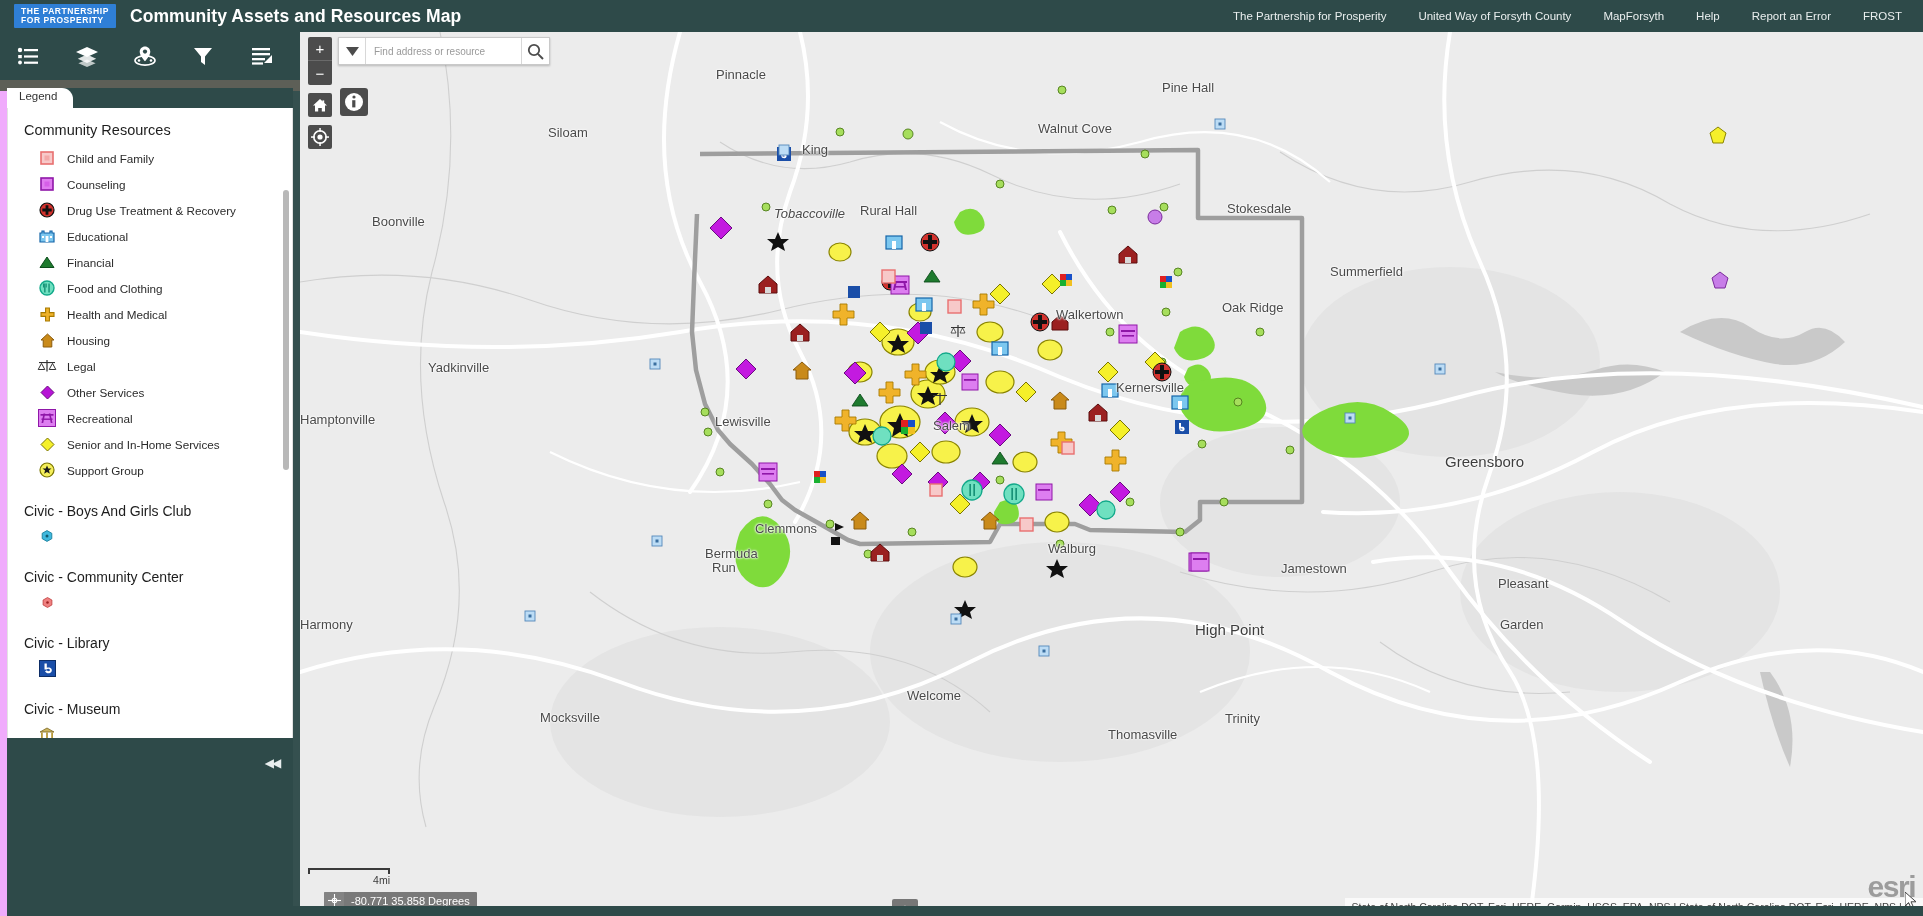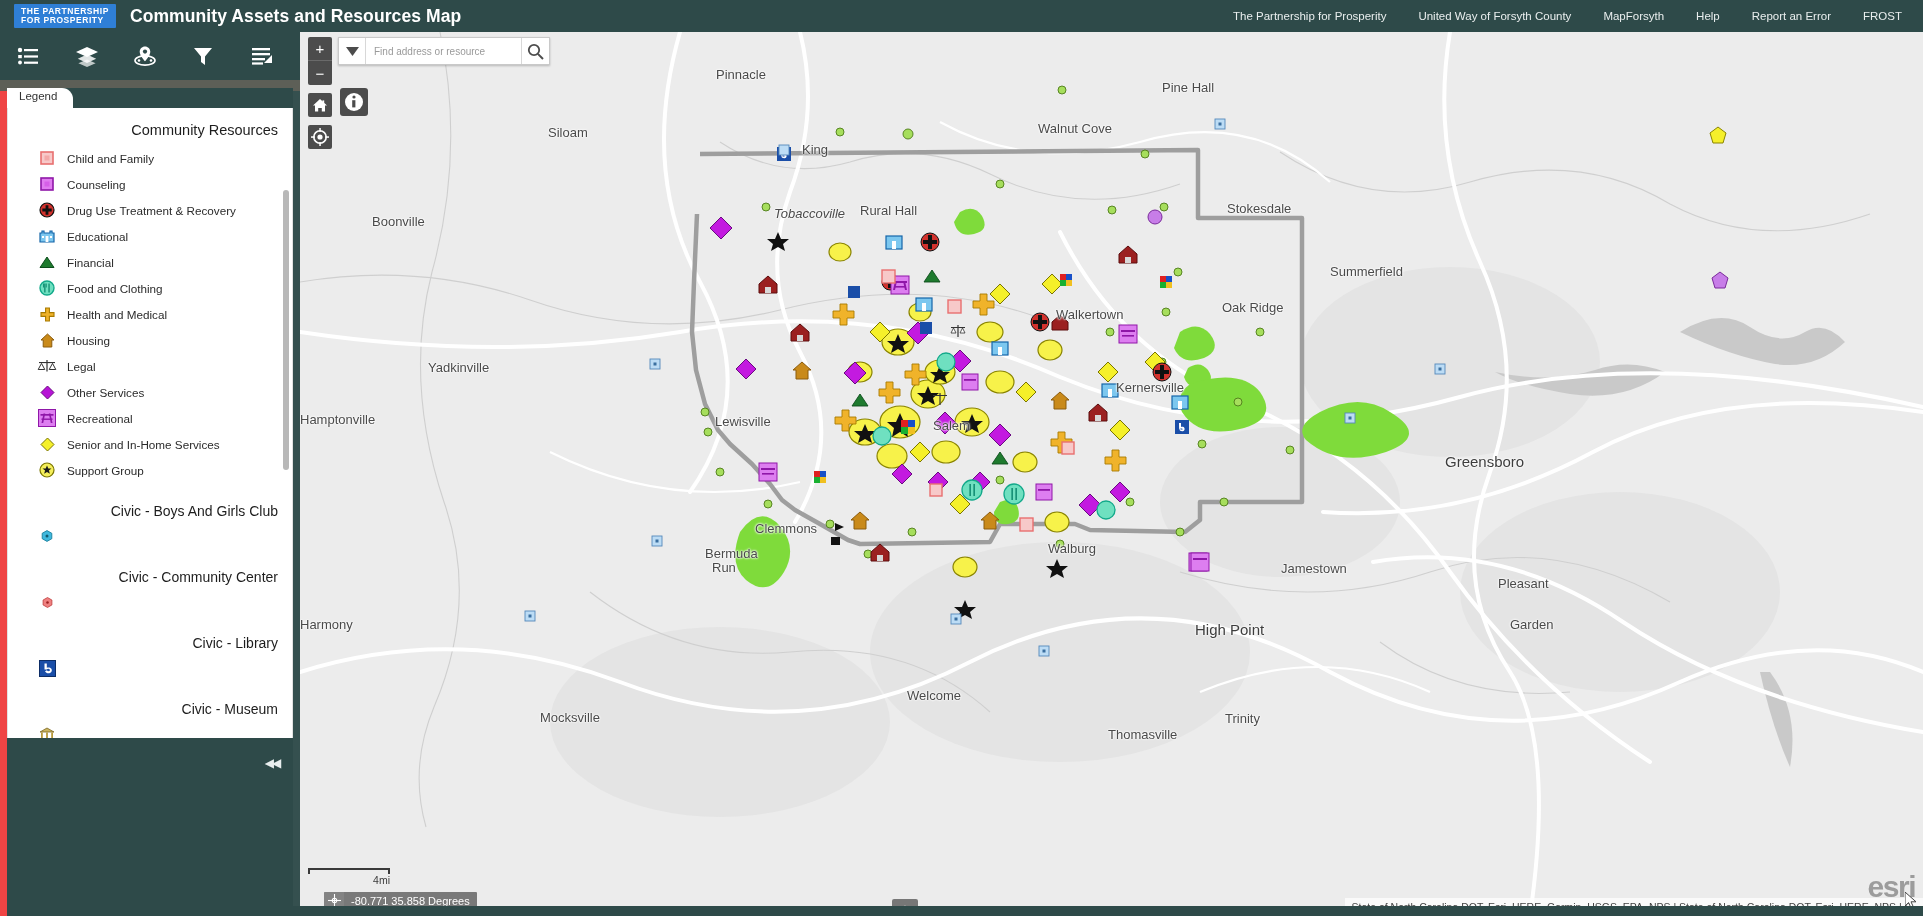--- a/index.html
+++ b/index.html
@@ -49,21 +49,21 @@
   #header-nav a {
     color: #e9eeee; text-decoration: none;
     font-size: 11.5px;
     padding: 0 9px;
     white-space: nowrap;
   }
 
   
   #left-panel {
     position: absolute; top: 32px; left: 0; width: 285px; height: 884px;
-    background: #ef4444;
+    background: #f0abfc;
     z-index: 50;
   }
   #left-toolbar {
     position: absolute; top: 0; left: 0; width: 300px; height: 48px;
     background: #2e4a49;
     display: flex; align-items: center;
   }
   #left-toolbar .tb-btn {
     width: 58px; height: 40px;
     display: flex; align-items: center; justify-content: center;
@@ -97,21 +97,20 @@
     position: absolute; top: 76px; left: 7px; width: 286px; height: 630px;
     background: #ffffff;
     overflow: hidden;
     border-left: 1px solid #e2e2e2;
     border-right: 1px solid #e2e2e2;
   }
   #legend-scroll {
     position: absolute; inset: 0;
     padding: 14px 14px 14px 16px;
     overflow: hidden;
-    text-align: right;
   }
   .legend-group-title {
     font-size: 14.5px;
     color: #1d1d1d;
     margin: 0 0 11px 0;
     font-weight: normal;
   }
   .legend-subgroup-title {
     font-size: 14px;
     color: #1d1d1d;
@@ -1002,21 +1001,21 @@
         <div class="mlabel mid" style="left: 415px; top: 382px;">Lewisville</div>
         <div class="mlabel mid" style="left: 633px; top: 386px;">Salem</div>
         <div class="mlabel mid" style="left: 455px; top: 489px;">Clemmons</div>
         <div class="mlabel mid" style="left: 748px; top: 509px;">Walburg</div>
         <div class="mlabel mid" style="left: 405px; top: 514px;">Bermuda</div>
         <div class="mlabel mid" style="left: 412px; top: 528px;">Run</div>
         <div class="mlabel mid" style="left: 981px; top: 529px;">Jamestown</div>
         <div class="mlabel mid" style="left: 0px; top: 585px;">Harmony</div>
         <div class="mlabel big" style="left: 895px; top: 589px;">High Point</div>
         <div class="mlabel mid" style="left: 1198px; top: 544px; text-align: right;">Pleasant</div>
-        <div class="mlabel mid" style="left: 1200px; top: 585px; margin-left: 10px;">Garden</div>
+        <div class="mlabel mid" style="left: 1200px; top: 585px;">Garden</div>
         <div class="mlabel mid" style="left: 607px; top: 656px;">Welcome</div>
         <div class="mlabel mid" style="left: 240px; top: 678px;">Mocksville</div>
         <div class="mlabel mid" style="left: 808px; top: 695px;">Thomasville</div>
         <div class="mlabel mid" style="left: 925px; top: 679px;">Trinity</div>
       </div>
 
     <div class="map-ctrl-stack">
       <div class="map-btn plus">+</div>
       <div class="map-btn minus">−</div>
       <div class="map-btn solo">

